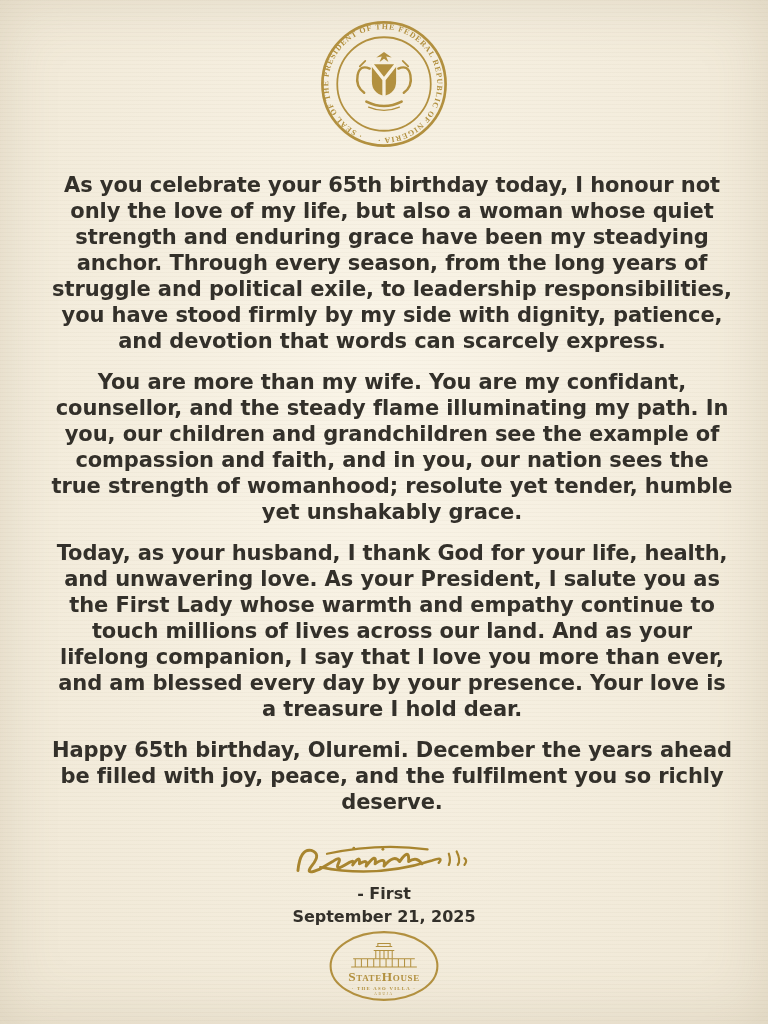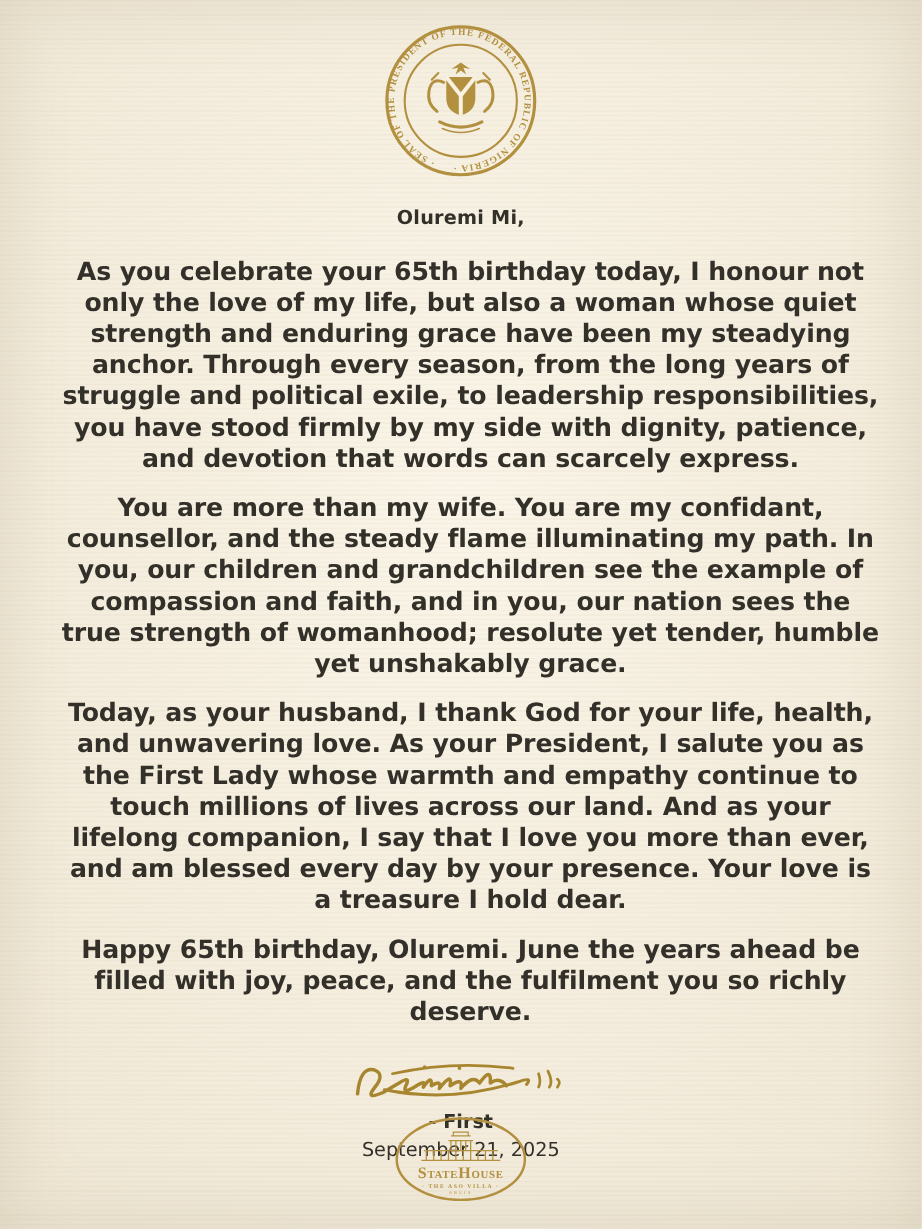--- a/index.html
+++ b/index.html
@@ -24,21 +24,21 @@
   .salutation{
     font-size:16px;font-weight:700;margin:0 0 22px 0;letter-spacing:0.2px;
   }
   .para{
     font-size:21px;font-weight:700;line-height:26px;letter-spacing:-0.1px;
     margin:0 0 15px 16px;
   }
   .sig-block{margin-top:14px;}
   .sig-svg{display:block;margin:0 auto;}
   .signer{font-size:16px;font-weight:700;margin:2px 0 4px 0;}
-  .letter-date{font-size:16px;font-weight:400;margin:0;}
+  .letter-date{font-size:16px;font-weight:700;margin:0;}
   .footer-wrap{position:absolute;bottom:20px;left:50%;transform:translateX(-50%);width:124px;height:76px;}
   .gold-stroke{stroke:#b2903f;fill:none;}
   .gold-fill{fill:#b2903f;}
   .seal-ring-text{
     font-family:"Liberation Serif","DejaVu Serif",serif;
     font-size:7.1px;letter-spacing:0.9px;fill:#b2903f;font-weight:bold;
   }
   .brand-text{
     font-family:"Liberation Serif","DejaVu Serif",serif;
     font-variant:small-caps;font-weight:bold;
@@ -80,25 +80,24 @@
         <path class="gold-stroke" stroke-width="2.2" stroke-linecap="round" d="M73 46 q9 -4 11 6 q2 10 -6 16"></path>
         <path class="gold-stroke" stroke-width="1.6" stroke-linecap="round" d="M38 44 l5 -5 M82 44 l-5 -5"></path>
 
         <path class="gold-stroke" stroke-width="2.4" stroke-linecap="round" d="M44 76 q16 8 32 0"></path>
         <path class="gold-stroke" stroke-width="1.2" stroke-linecap="round" d="M46 81 q14 6 28 0"></path>
       </g>
     </svg>
   </div>
 
   <div class="letter">
-    <p class="salutation">Oluremi Mi,</p>
     <p class="para">As you celebrate your 65th birthday today, I honour not only the love of my life, but also a woman whose quiet strength and enduring grace have been my steadying anchor. Through every season, from the long years of struggle and political exile, to leadership responsibilities, you have stood firmly by my side with dignity, patience, and devotion that words can scarcely express.</p>
     <p class="para">You are more than my wife. You are my confidant, counsellor, and the steady flame illuminating my path. In you, our children and grandchildren see the example of compassion and faith, and in you, our nation sees the true strength of womanhood; resolute yet tender, humble yet unshakably grace.</p>
     <p class="para">Today, as your husband, I thank God for your life, health, and unwavering love. As your President, I salute you as the First Lady whose warmth and empathy continue to touch millions of lives across our land. And as your lifelong companion, I say that I love you more than ever, and am blessed every day by your presence. Your love is a treasure I hold dear.</p>
-    <p class="para">Happy 65th birthday, Oluremi. June the years ahead be filled with joy, peace, and the fulfilment you so richly deserve.</p>
+    <p class="para">Happy 65th birthday, Oluremi. December the years ahead be filled with joy, peace, and the fulfilment you so richly deserve.</p>
 
     <div class="sig-block">
       <svg class="sig-svg" width="190" height="52" viewBox="0 0 170 46">
         <g stroke="#a8852f" stroke-width="2.6" fill="none" stroke-linecap="round" stroke-linejoin="round">
           <path d="M8 36 Q10 16 20 18 Q29 21 21 31 Q13 41 27 35 L39 28 Q48 22 44 30 Q41 37 52 30 Q60 25 57 31 Q64 21 63 30 Q71 25 69 32 Q79 19 77 30 Q87 23 85 32 Q94 21 99 28 Q108 15 107 28 Q114 23 119 30"></path>
           <path d="M28 33 Q78 43 128 27 Q139 23 134 29" stroke-width="2.2"></path>
           <path d="M34 21 Q80 11 124 17" stroke-width="2"></path>
           <path d="M143 21 q2 6 0 10 M150 19 q4 8 1 12 M157 25 q3 2 0 6" stroke-width="2"></path>
           <circle cx="58" cy="16" r="1.3" fill="#a8852f" stroke="none"></circle>
           <circle cx="84" cy="17" r="1.3" fill="#a8852f" stroke="none"></circle>

